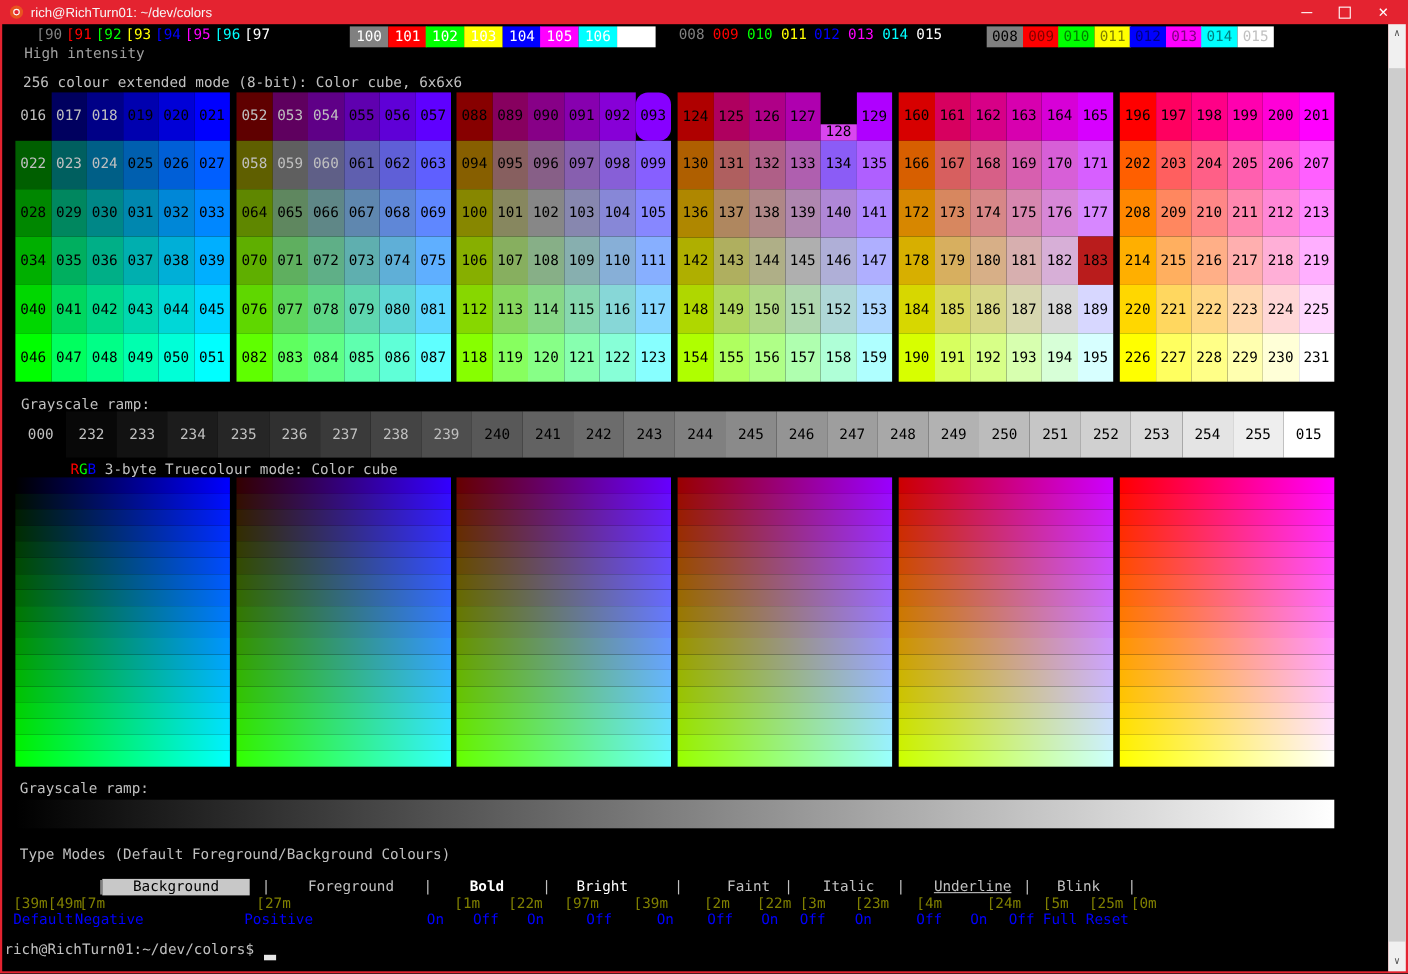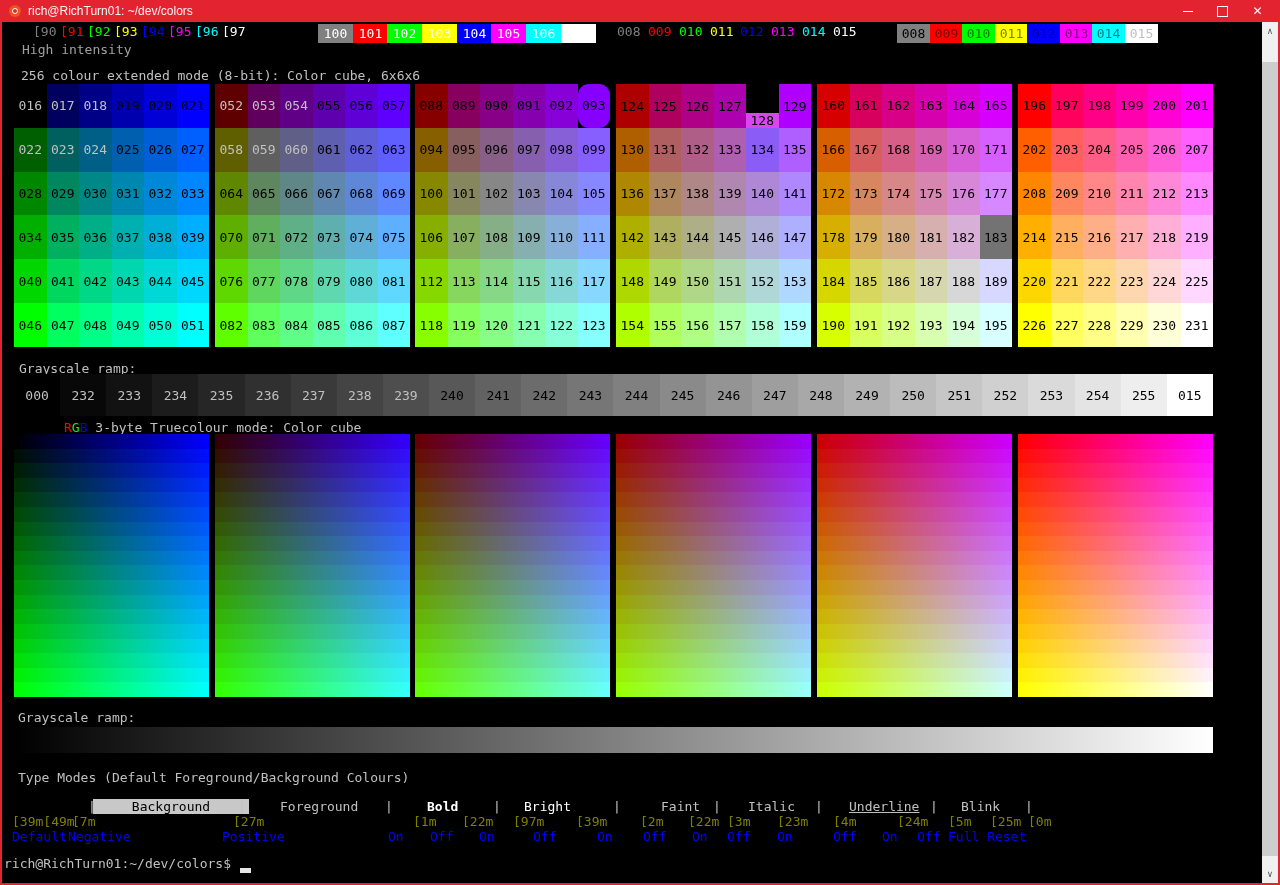--- a/index.html
+++ b/index.html
@@ -269,21 +269,21 @@
         <div class="cube-cell" style="background: rgb(215, 135, 95); color: rgb(0, 0, 0);">173</div>
         <div class="cube-cell" style="background: rgb(215, 135, 135); color: rgb(0, 0, 0);">174</div>
         <div class="cube-cell" style="background: rgb(215, 135, 175); color: rgb(0, 0, 0);">175</div>
         <div class="cube-cell" style="background: rgb(215, 135, 215); color: rgb(0, 0, 0);">176</div>
         <div class="cube-cell" style="background: rgb(215, 135, 255); color: rgb(0, 0, 0);">177</div>
         <div class="cube-cell" style="background: rgb(215, 175, 0); color: rgb(0, 0, 0);">178</div>
         <div class="cube-cell" style="background: rgb(215, 175, 95); color: rgb(0, 0, 0);">179</div>
         <div class="cube-cell" style="background: rgb(215, 175, 135); color: rgb(0, 0, 0);">180</div>
         <div class="cube-cell" style="background: rgb(215, 175, 175); color: rgb(0, 0, 0);">181</div>
         <div class="cube-cell" style="background: rgb(215, 175, 215); color: rgb(0, 0, 0);">182</div>
-        <div class="cube-cell" style="background: #737373; color: rgb(0, 0, 0);">183</div>
+        <div class="cube-cell" style="background: #b91c1c; color: rgb(0, 0, 0);">183</div>
         <div class="cube-cell" style="background: rgb(215, 215, 0); color: rgb(0, 0, 0);">184</div>
         <div class="cube-cell" style="background: rgb(215, 215, 95); color: rgb(0, 0, 0);">185</div>
         <div class="cube-cell" style="background: rgb(215, 215, 135); color: rgb(0, 0, 0);">186</div>
         <div class="cube-cell" style="background: rgb(215, 215, 175); color: rgb(0, 0, 0);">187</div>
         <div class="cube-cell" style="background: rgb(215, 215, 215); color: rgb(0, 0, 0);">188</div>
         <div class="cube-cell" style="background: rgb(215, 215, 255); color: rgb(0, 0, 0);">189</div>
         <div class="cube-cell" style="background: rgb(215, 255, 0); color: rgb(0, 0, 0);">190</div>
         <div class="cube-cell" style="background: rgb(215, 255, 95); color: rgb(0, 0, 0);">191</div>
         <div class="cube-cell" style="background: rgb(215, 255, 135); color: rgb(0, 0, 0);">192</div>
         <div class="cube-cell" style="background: rgb(215, 255, 175); color: rgb(0, 0, 0);">193</div>
@@ -483,21 +483,21 @@
         <div class="tc-row" style="background: linear-gradient(to right, rgb(255, 255, 0), rgb(255, 255, 255));"></div>
       </div>
     </div>
 
   <div class="t" style="left:18px;top:710px;">Grayscale ramp:</div>
   <div class="ramp2"></div>
 
   <div class="t" style="left:18px;top:770px;">Type Modes (Default Foreground/Background Colours)</div>
   <div class="row" style="top:799px;height:15px;" id="tm-headers">
       <div class="seg" style="left: 88px; color: rgb(192, 192, 192);">|</div>
-      <div class="seg" style="left: 93px; color: rgb(0, 0, 0); background: rgb(200, 200, 200); width: 156px; text-align: center;">Background</div>
+      <div class="seg" style="left: 93px; color: rgb(0, 0, 0); background: rgb(200, 200, 200); width: 134px; text-align: center;">Background</div>
       <div class="seg" style="left: 238px; color: rgb(192, 192, 192);">|</div>
       <div class="seg" style="left: 280px; color: rgb(192, 192, 192);">Foreground</div>
       <div class="seg" style="left: 385px; color: rgb(192, 192, 192);">|</div>
       <div class="seg" style="left: 427px; color: rgb(255, 255, 255); font-weight: bold;">Bold</div>
       <div class="seg" style="left: 493px; color: rgb(192, 192, 192);">|</div>
       <div class="seg" style="left: 524px; color: rgb(255, 255, 255);">Bright</div>
       <div class="seg" style="left: 613px; color: rgb(192, 192, 192);">|</div>
       <div class="seg" style="left: 661px; color: rgb(192, 192, 192);">Faint</div>
       <div class="seg" style="left: 713px; color: rgb(192, 192, 192);">|</div>
       <div class="seg" style="left: 748px; color: rgb(192, 192, 192);">Italic</div>

